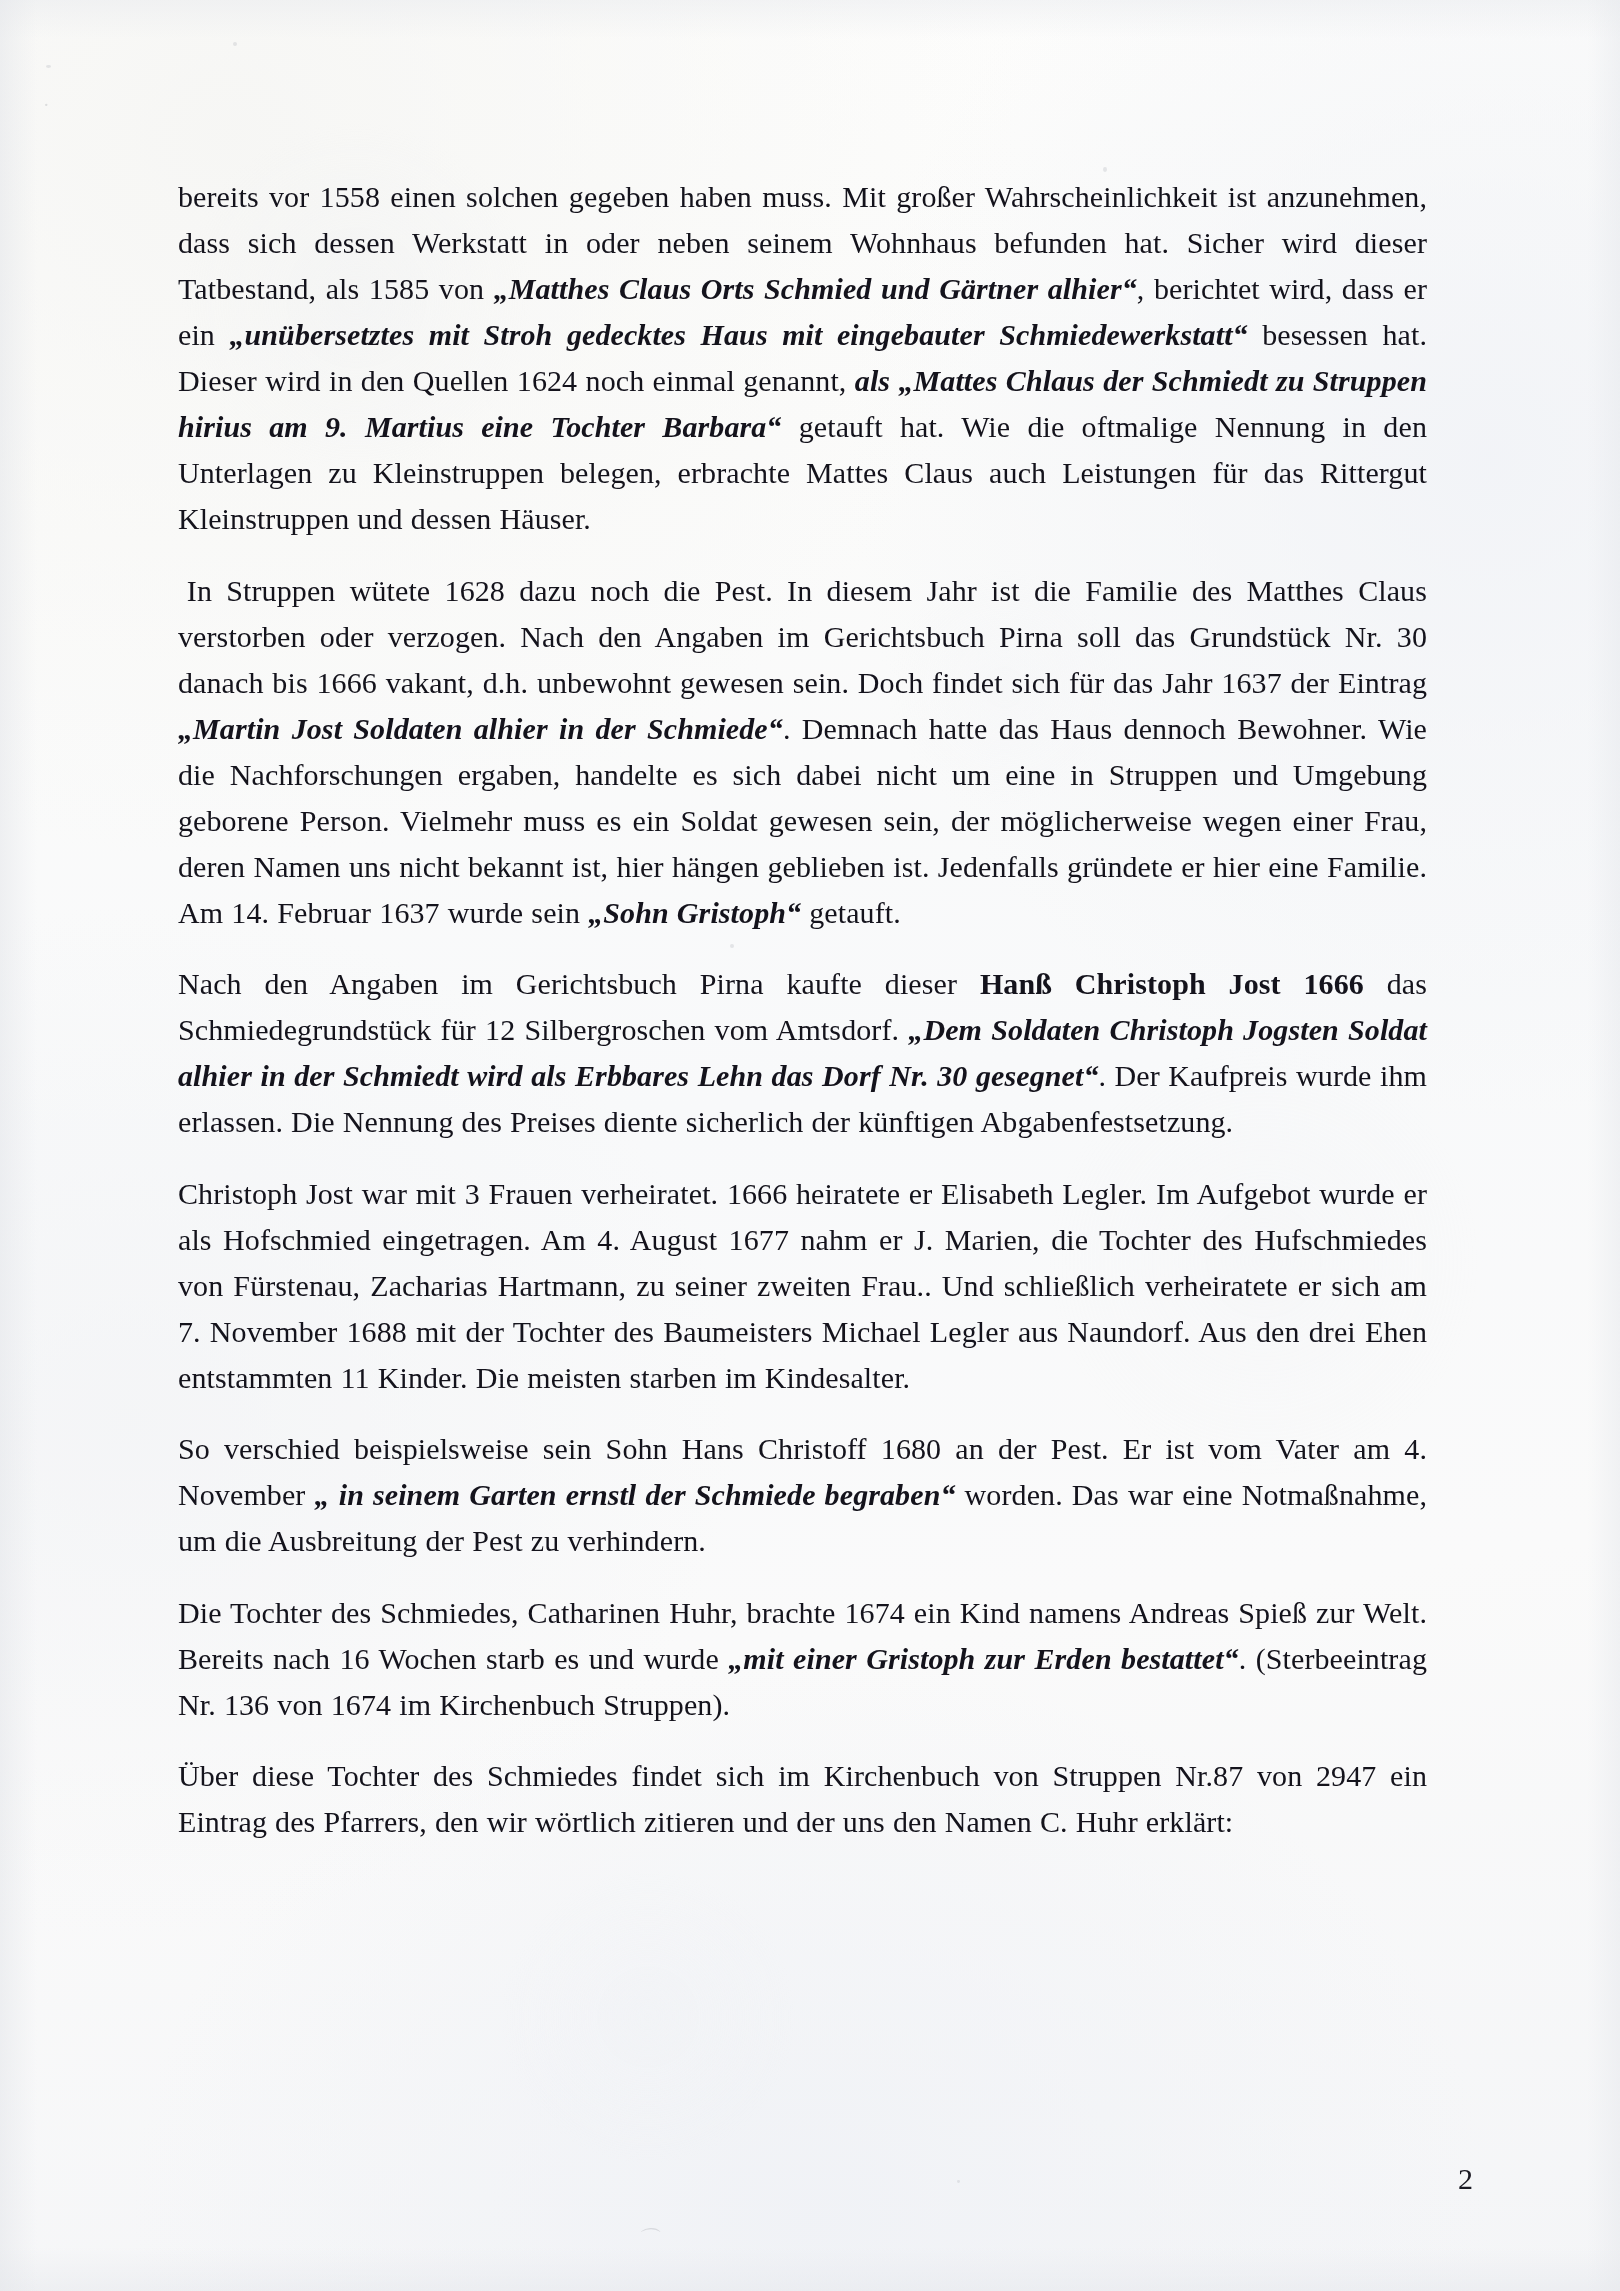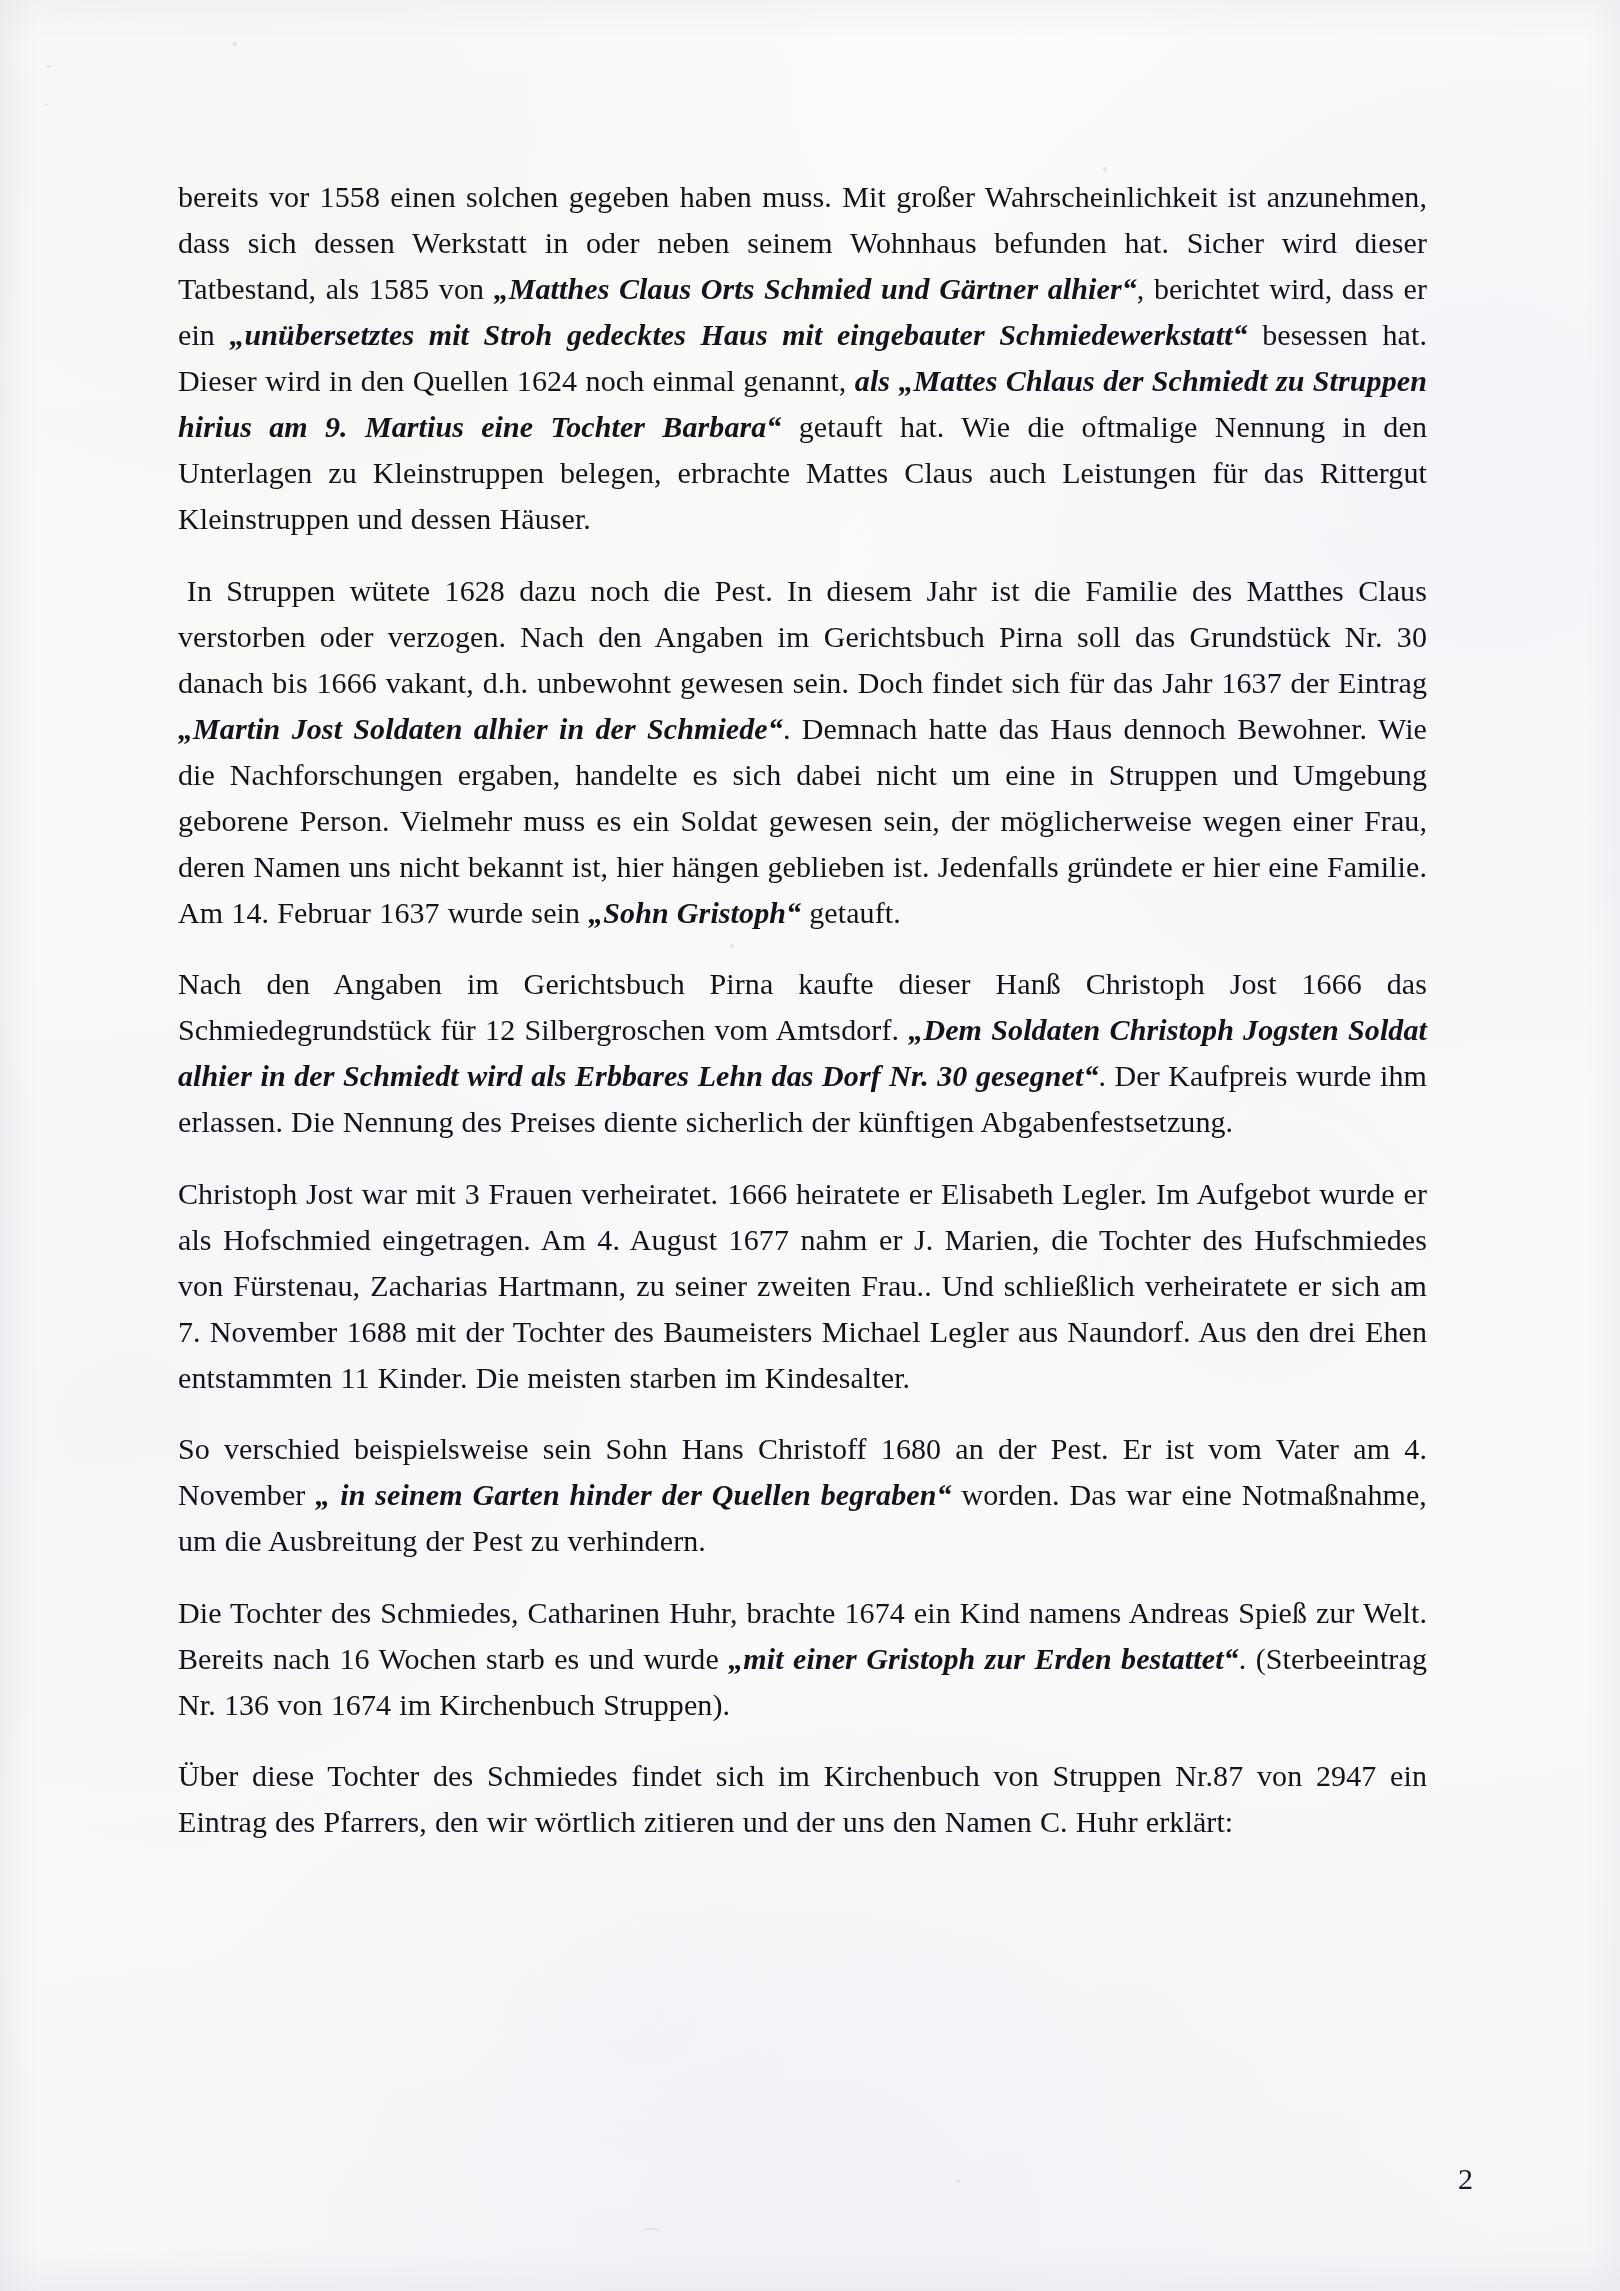--- a/index.html
+++ b/index.html
@@ -73,21 +73,21 @@
     word-spacing: 0.5px;
     font-weight: 400;
   }
   p.para:last-of-type { margin-bottom: 0; }
 
   .it {
     font-style: italic;
     font-weight: 700;
   }
   .bd {
-    font-weight: 400;
+    font-weight: 700;
   }
   .indent-sm { text-indent: 8.8px; }
 
   
   p.quote-block {
     font-style: italic;
     font-weight: 700;
     margin-top: 29px;
   }
 
@@ -134,21 +134,21 @@
   <div class="speck" style="left:957px; top:2180px; width:2.9px; height:2.9px;"></div>
   <div class="smudge" style="left:635px; top:2223px; font-size:23.5px; font-style:italic;">⌒</div>
   <div class="smudge" style="left:43px; top:94px; font-size:19.6px;">·</div>
 
   <div id="text-column">
 
   <p class="para"><span>bereits vor 1558 einen solchen gegeben haben muss. Mit großer Wahrscheinlichkeit ist anzunehmen, dass sich dessen Werkstatt in oder neben seinem Wohnhaus befunden hat. Sicher wird dieser Tatbestand, als 1585 von </span><span class="it">„Matthes Claus Orts Schmied und Gärtner alhier“</span><span>, berichtet wird, dass er ein </span><span class="it">„unübersetztes mit Stroh gedecktes Haus mit eingebauter Schmiedewerkstatt“</span><span> besessen hat. Dieser wird in den Quellen 1624 noch einmal  genannt, </span><span class="it">als „Mattes Chlaus der Schmiedt zu Struppen hirius am 9. Martius eine Tochter Barbara“</span><span> getauft hat. Wie die oftmalige Nennung in den Unterlagen zu Kleinstruppen belegen, erbrachte Mattes Claus auch Leistungen für das Rittergut Kleinstruppen und dessen Häuser.</span></p>
       <p class="para indent-sm"><span>In Struppen wütete 1628 dazu noch die Pest. In diesem Jahr ist die Familie des Matthes Claus verstorben oder verzogen. Nach den Angaben im Gerichtsbuch Pirna soll das Grundstück Nr. 30 danach bis 1666 vakant, d.h. unbewohnt gewesen sein. Doch findet sich für das Jahr 1637 der Eintrag </span><span class="it">„Martin Jost Soldaten alhier in der Schmiede“</span><span>. Demnach hatte das Haus dennoch Bewohner. Wie die Nachforschungen ergaben, handelte es sich dabei nicht um eine in Struppen und Umgebung geborene Person. Vielmehr muss es ein Soldat gewesen sein, der möglicherweise wegen einer Frau, deren Namen uns nicht bekannt ist, hier hängen geblieben ist. Jedenfalls gründete er hier eine Familie. Am 14. Februar 1637 wurde sein </span><span class="it">„Sohn Gristoph“</span><span> getauft.</span></p>
       <p class="para"><span>Nach den Angaben im Gerichtsbuch Pirna kaufte dieser </span><span class="bd">Hanß Christoph Jost 1666</span><span> das Schmiedegrundstück für 12 Silbergroschen vom Amtsdorf. </span><span class="it">„Dem Soldaten Christoph Jogsten Soldat alhier in der Schmiedt wird als Erbbares Lehn das Dorf Nr. 30 gesegnet“</span><span>. Der Kaufpreis wurde ihm erlassen. Die Nennung des Preises diente sicherlich der künftigen Abgabenfestsetzung.</span></p>
       <p class="para"><span>Christoph Jost war mit 3 Frauen verheiratet. 1666 heiratete er Elisabeth Legler. Im Aufgebot wurde er als Hofschmied eingetragen. Am 4. August 1677 nahm er J. Marien, die Tochter des Hufschmiedes von Fürstenau, Zacharias Hartmann, zu seiner zweiten Frau.. Und schließlich verheiratete er sich am 7. November 1688 mit der Tochter des Baumeisters Michael Legler aus Naundorf. Aus den drei Ehen entstammten 11 Kinder. Die meisten starben im Kindesalter.</span></p>
-      <p class="para"><span>So verschied beispielsweise sein Sohn Hans Christoff 1680 an der Pest. Er ist vom Vater am 4. November </span><span class="it">„ in seinem Garten hinder der Quellen begraben“</span><span> worden. Das war eine Notmaßnahme, um die Ausbreitung der Pest zu verhindern.</span></p>
+      <p class="para"><span>So verschied beispielsweise sein Sohn Hans Christoff 1680 an der Pest. Er ist vom Vater am 4. November </span><span class="it">„ in seinem Garten ernstl der Schmiede begraben“</span><span> worden. Das war eine Notmaßnahme, um die Ausbreitung der Pest zu verhindern.</span></p>
       <p class="para"><span>Die Tochter des Schmiedes, Catharinen Huhr, brachte 1674 ein Kind namens Andreas Spieß zur Welt. Bereits nach 16 Wochen starb es und wurde </span><span class="it">„mit einer Gristoph zur Erden bestattet“</span><span>. (Sterbeeintrag Nr. 136 von 1674  im Kirchenbuch Struppen).</span></p>
       <p class="para"><span>Über diese Tochter des Schmiedes findet sich im Kirchenbuch von Struppen Nr.87 von 2947 ein Eintrag des Pfarrers, den wir wörtlich zitieren und der uns den Namen C. Huhr erklärt:</span></p>
     </div>
 
   <div id="folio">2</div>
 
 </div>
 
 
 </body></html>

